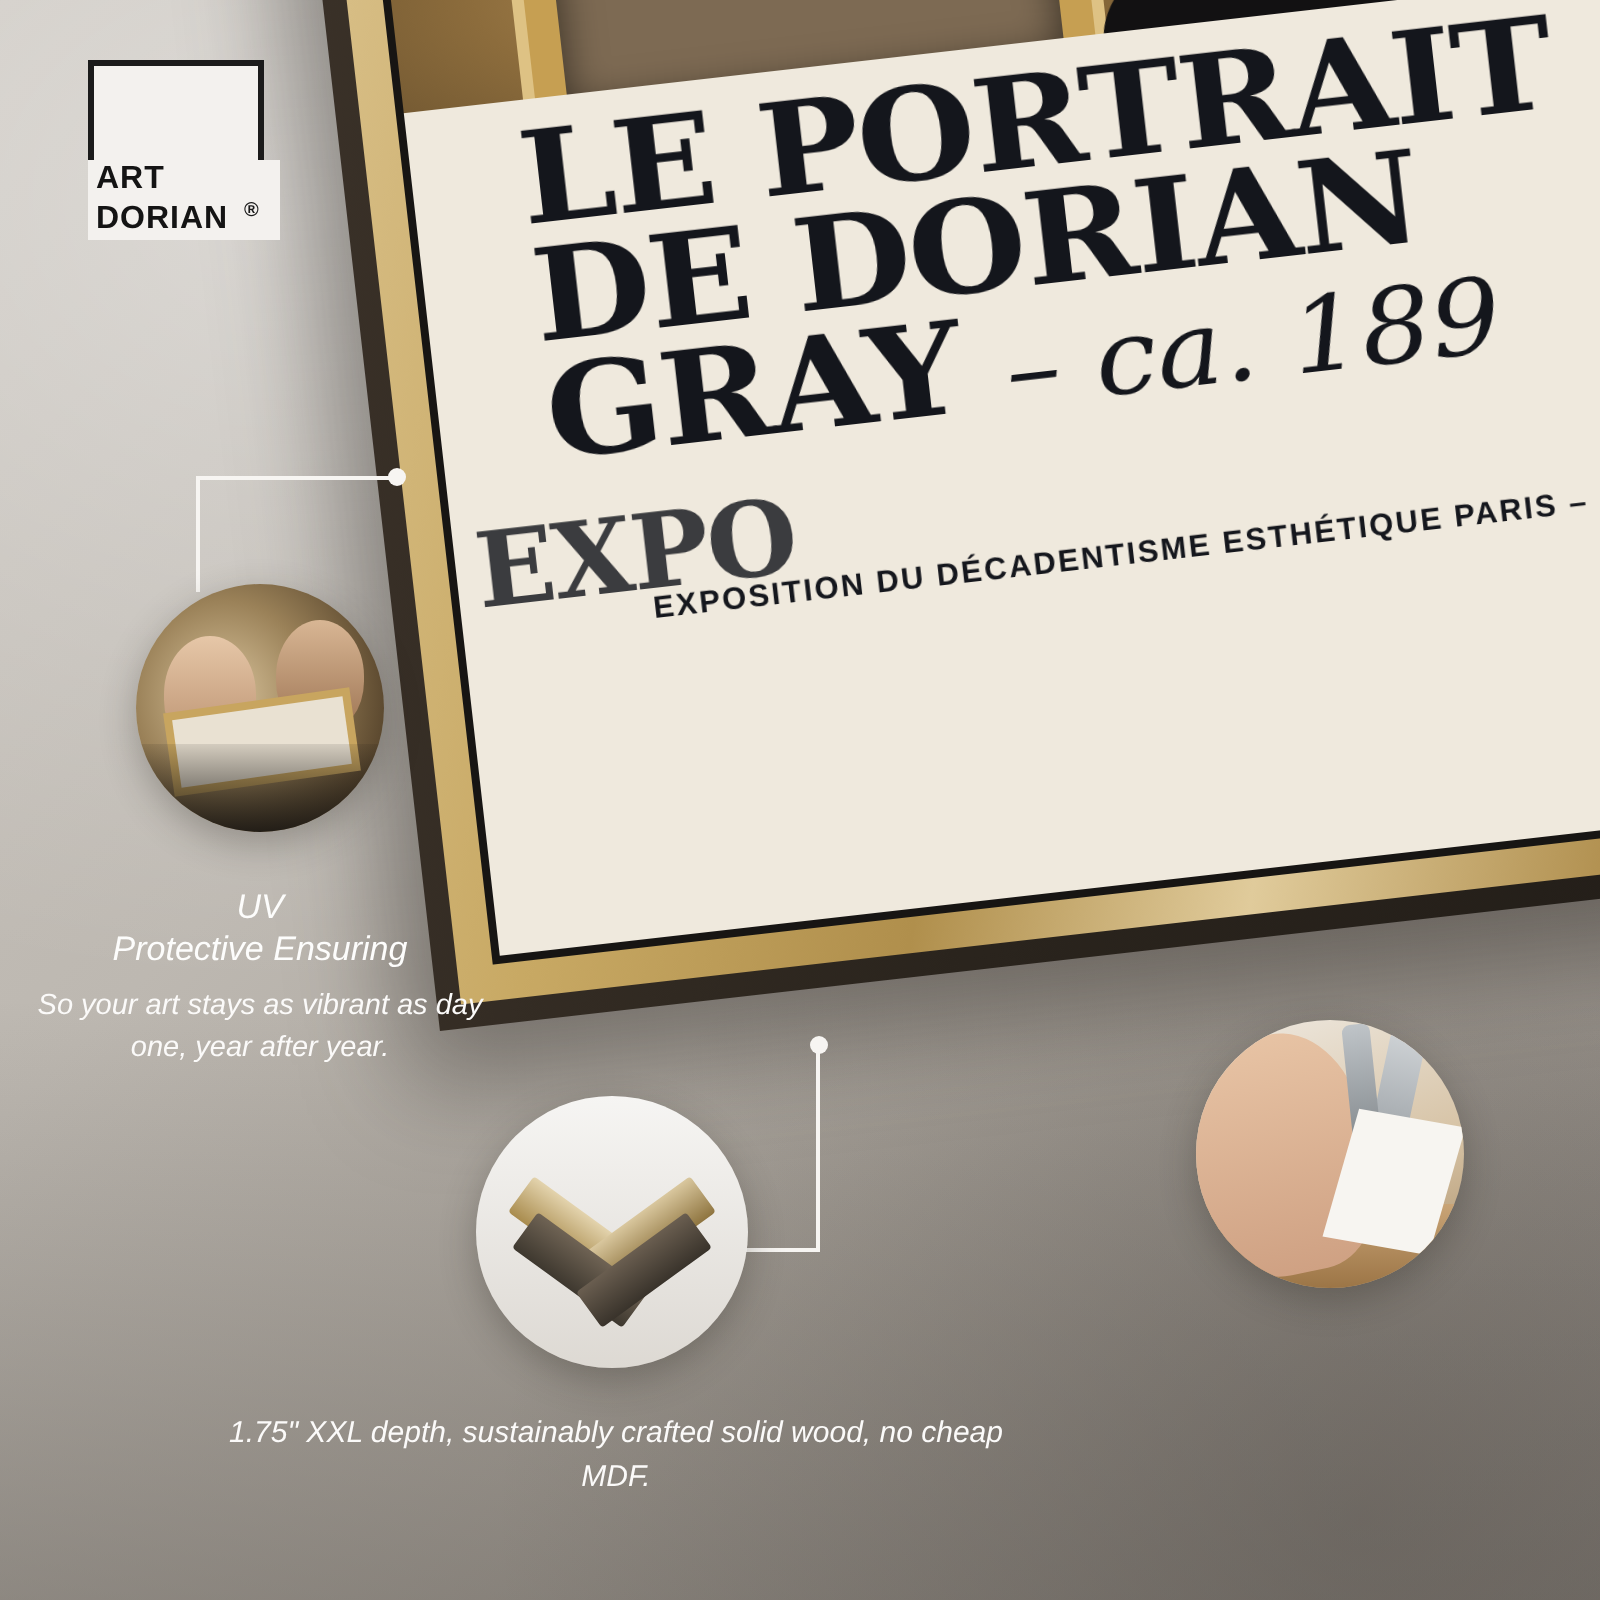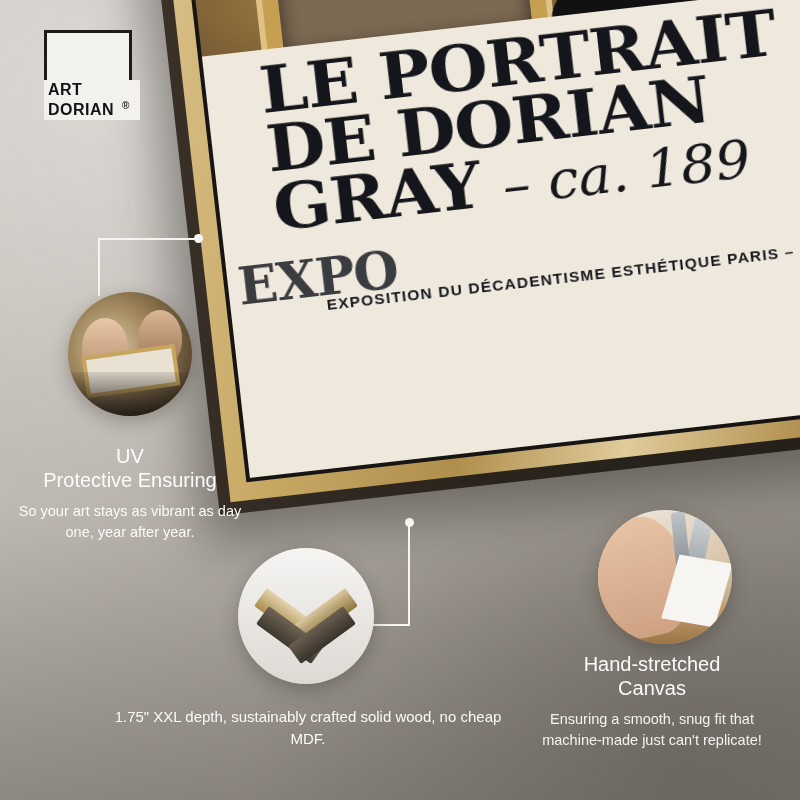--- a/index.html
+++ b/index.html
@@ -312,30 +312,32 @@
   .dot {
     position: absolute;
     width: 9px; height: 9px;
     border-radius: 50%;
     background: #f7f5f2;
   }
 
   
   .cap { position: absolute; text-align: center; color: #f6f4f1; }
   .cap .title {
-    font-size: 20px;
+    font-size: 17px;
     font-weight: 400;
     line-height: 1.22;
     margin-bottom: 8px;
     color: #fbfaf8;
+    font-style: italic;
   }
   .cap .body {
     font-size: 14.5px;
     line-height: 1.45;
     color: #f4f2ef;
+    font-style: italic;
   }
   .cap-uv { left: 10px; top: 444px; width: 240px; }
   .cap-uv .title { color: #fdfdfc; }
   .cap-uv .body { color: #fbfaf9; }
 
   .cap-frame { left: 96px; top: 706px; width: 424px; }
   .cap-frame .body { color: #fbfaf9; font-size: 15px; }
 
   .cap-canvas { left: 528px; top: 652px; width: 248px; }
 </style>
@@ -422,21 +424,14 @@
   </div>
 
   <div class="bubble bubble-canvas">
     <div class="wood-bar"></div>
     <div class="hand"></div>
     <div class="plier"></div>
     <div class="plier2"></div>
     <div class="canvas-strip"></div>
   </div>
 
-  <div class="cap cap-canvas">
-    <div class="title">
-      <div>Hand-stretched</div>
-      <div>Canvas</div>
-    </div>
-    <div class="body">Ensuring a smooth, snug fit that machine-made just can't replicate!</div>
-  </div>
 
 </div>
 
 </body></html>

